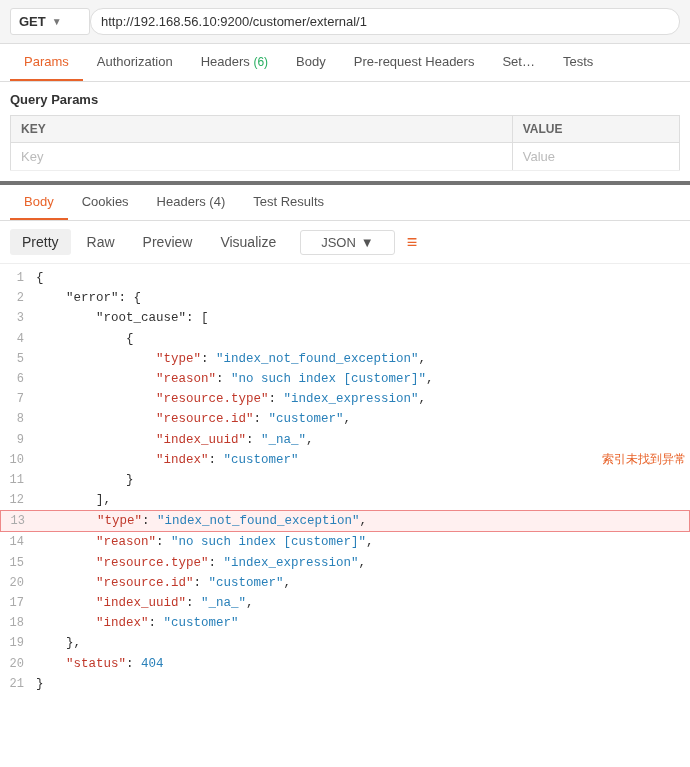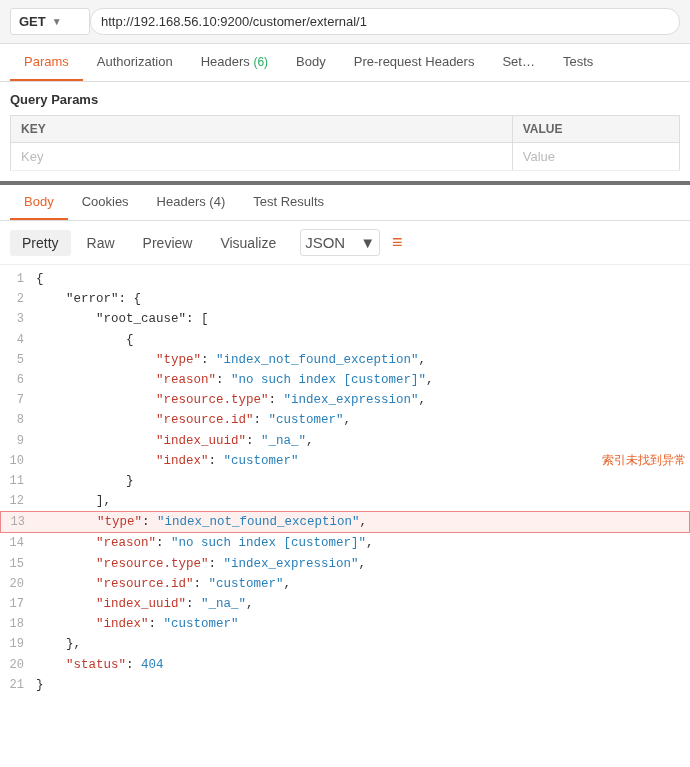--- a/index.html
+++ b/index.html
@@ -140,24 +140,24 @@
     .format-btn.active {
       background: #f0f0f0;
       color: #333;
       font-weight: 500;
     }
     .format-select-wrapper {
       display: flex;
       align-items: center;
       border: 1px solid #ddd;
       border-radius: 3px;
-      padding: 4px 4px;
-      font-size: 15px;
+      padding: 4px 20px;
+      font-size: 13px;
       color: #555;
-      gap: 15px;
+      gap: 5px;
       margin-left: 8px;
       cursor: pointer;
     }
     .wrap-icon {
       margin-left: 8px;
       cursor: pointer;
       font-size: 18px;
       color: #e8632a;
       font-weight: bold;
     }

